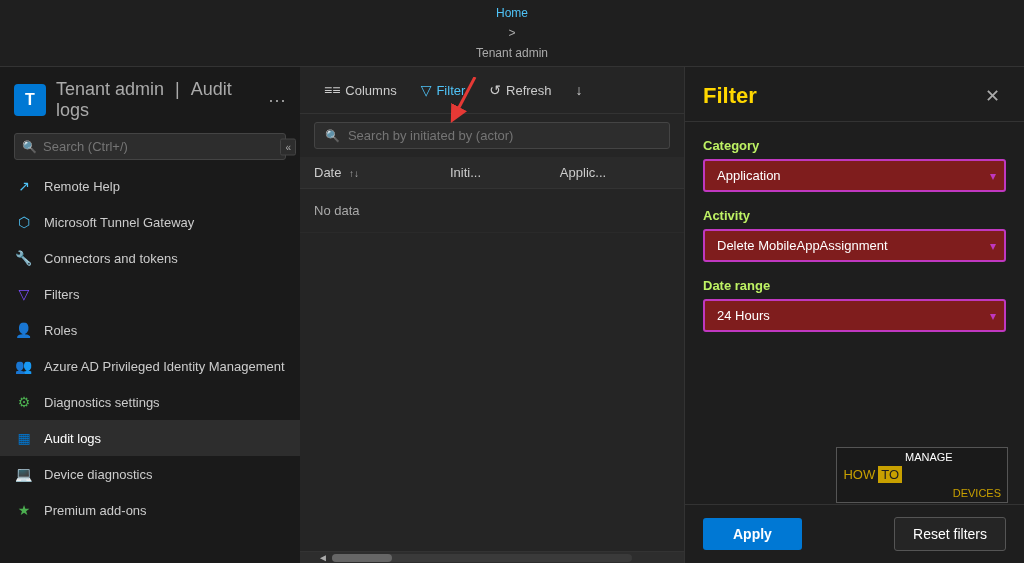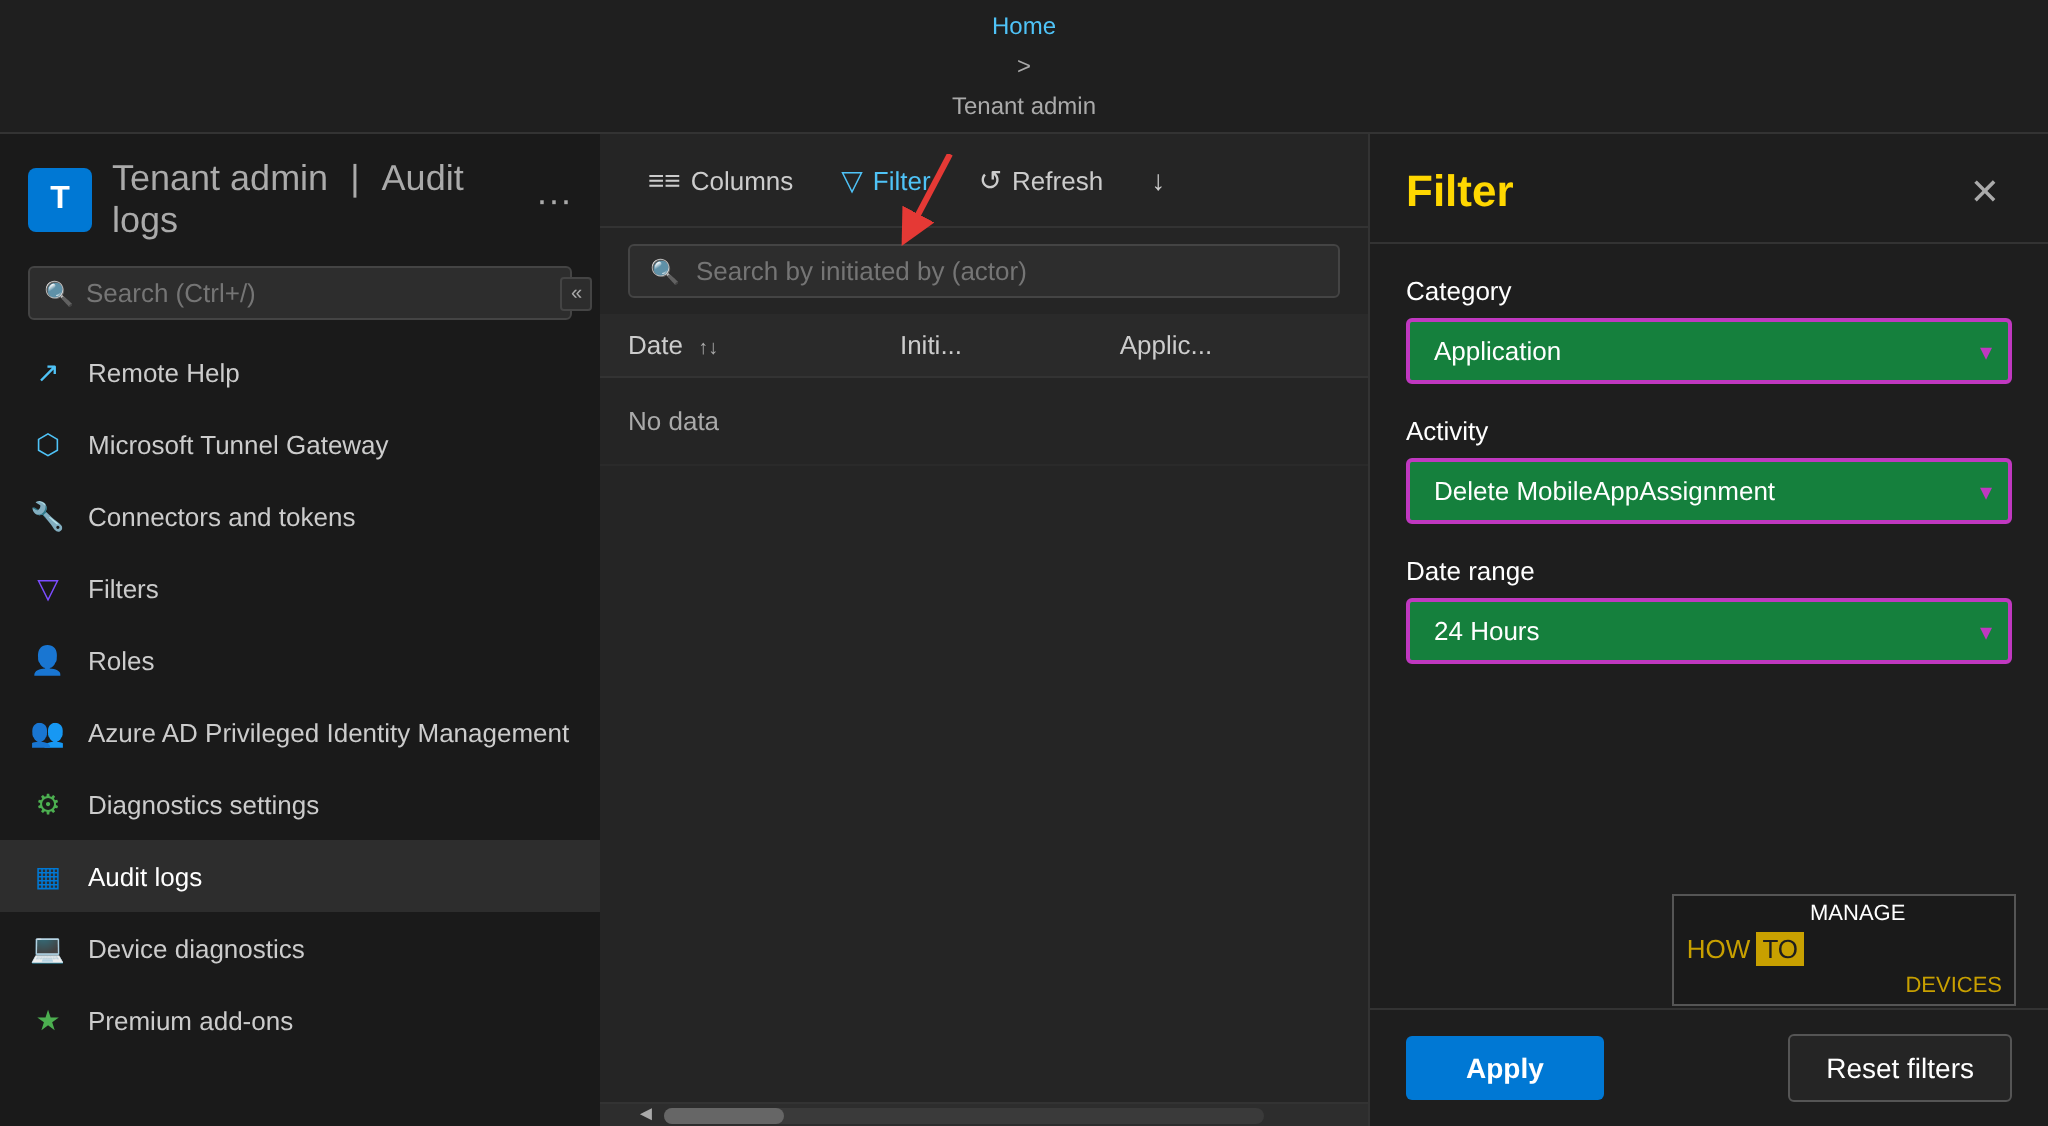--- a/index.html
+++ b/index.html
@@ -321,31 +321,31 @@
       flex: 1;
       padding: 16px 18px;
       display: flex;
       flex-direction: column;
       gap: 16px;
       overflow-y: auto;
     }
 
     .filter-field label {
       display: block;
-      color: #ffffff;
-      font-size: 13px;
-      font-weight: 400;
+      color: #bef264;
+      font-size: 13px;
+      font-weight: 700;
       margin-bottom: 6px;
     }
     .select-wrapper {
       position: relative;
     }
     .select-wrapper select {
       width: 100%;
-      background: #15803d;
+      background: #7f1d1d;
       border: 2px solid #c038c0;
       color: #fff;
       padding: 7px 32px 7px 12px;
       font-size: 13px;
       border-radius: 3px;
       appearance: none;
       -webkit-appearance: none;
       cursor: pointer;
     }
     .select-wrapper select option { background: #252525; color: #fff; }

